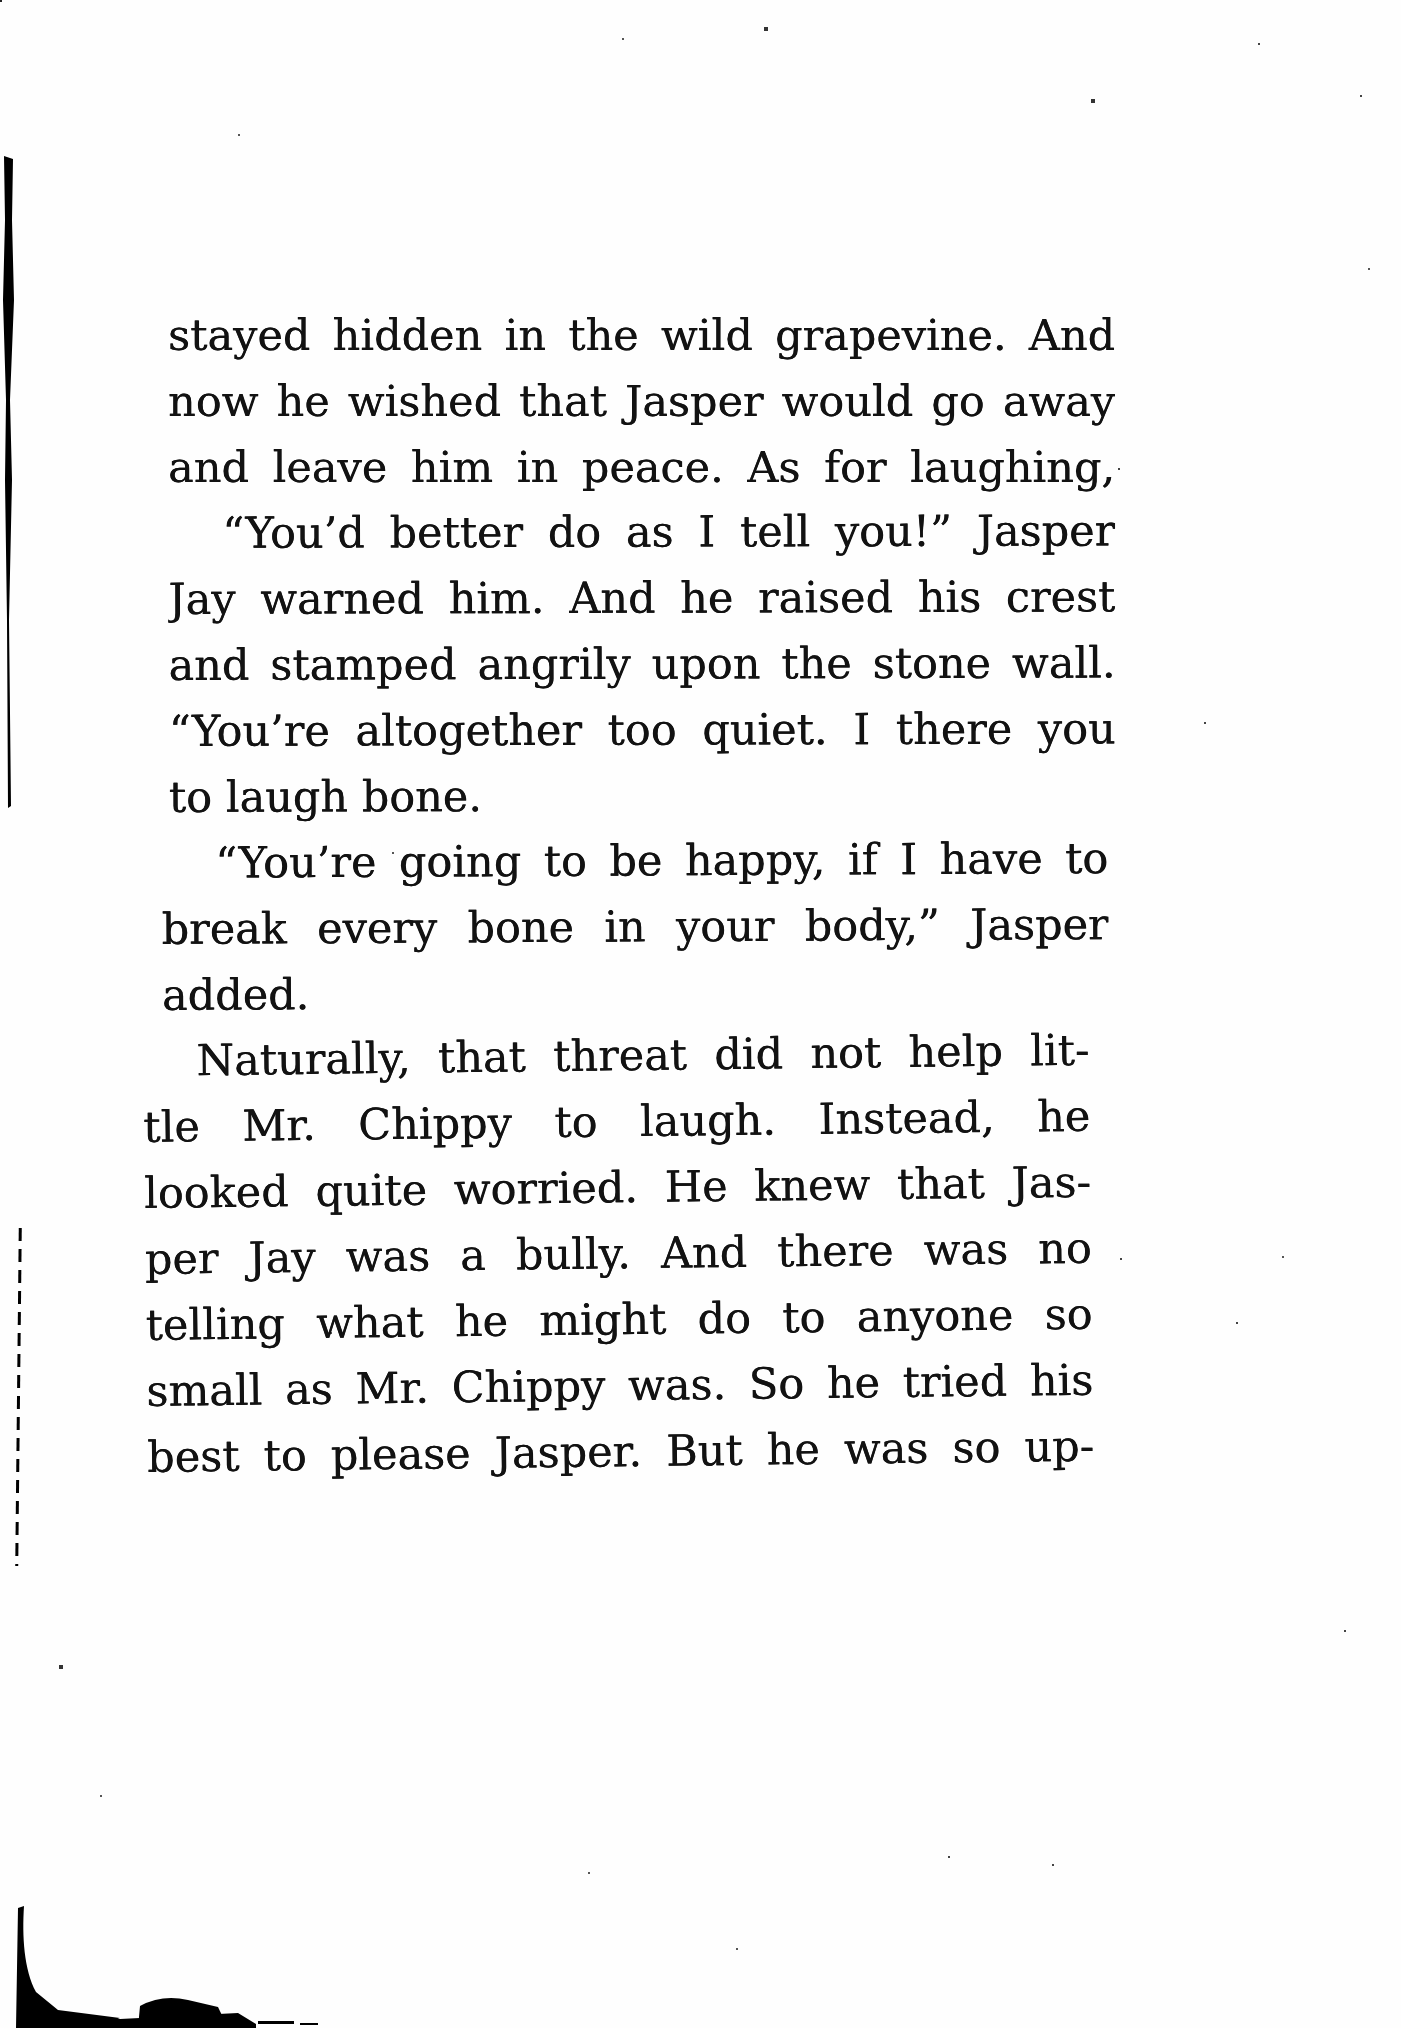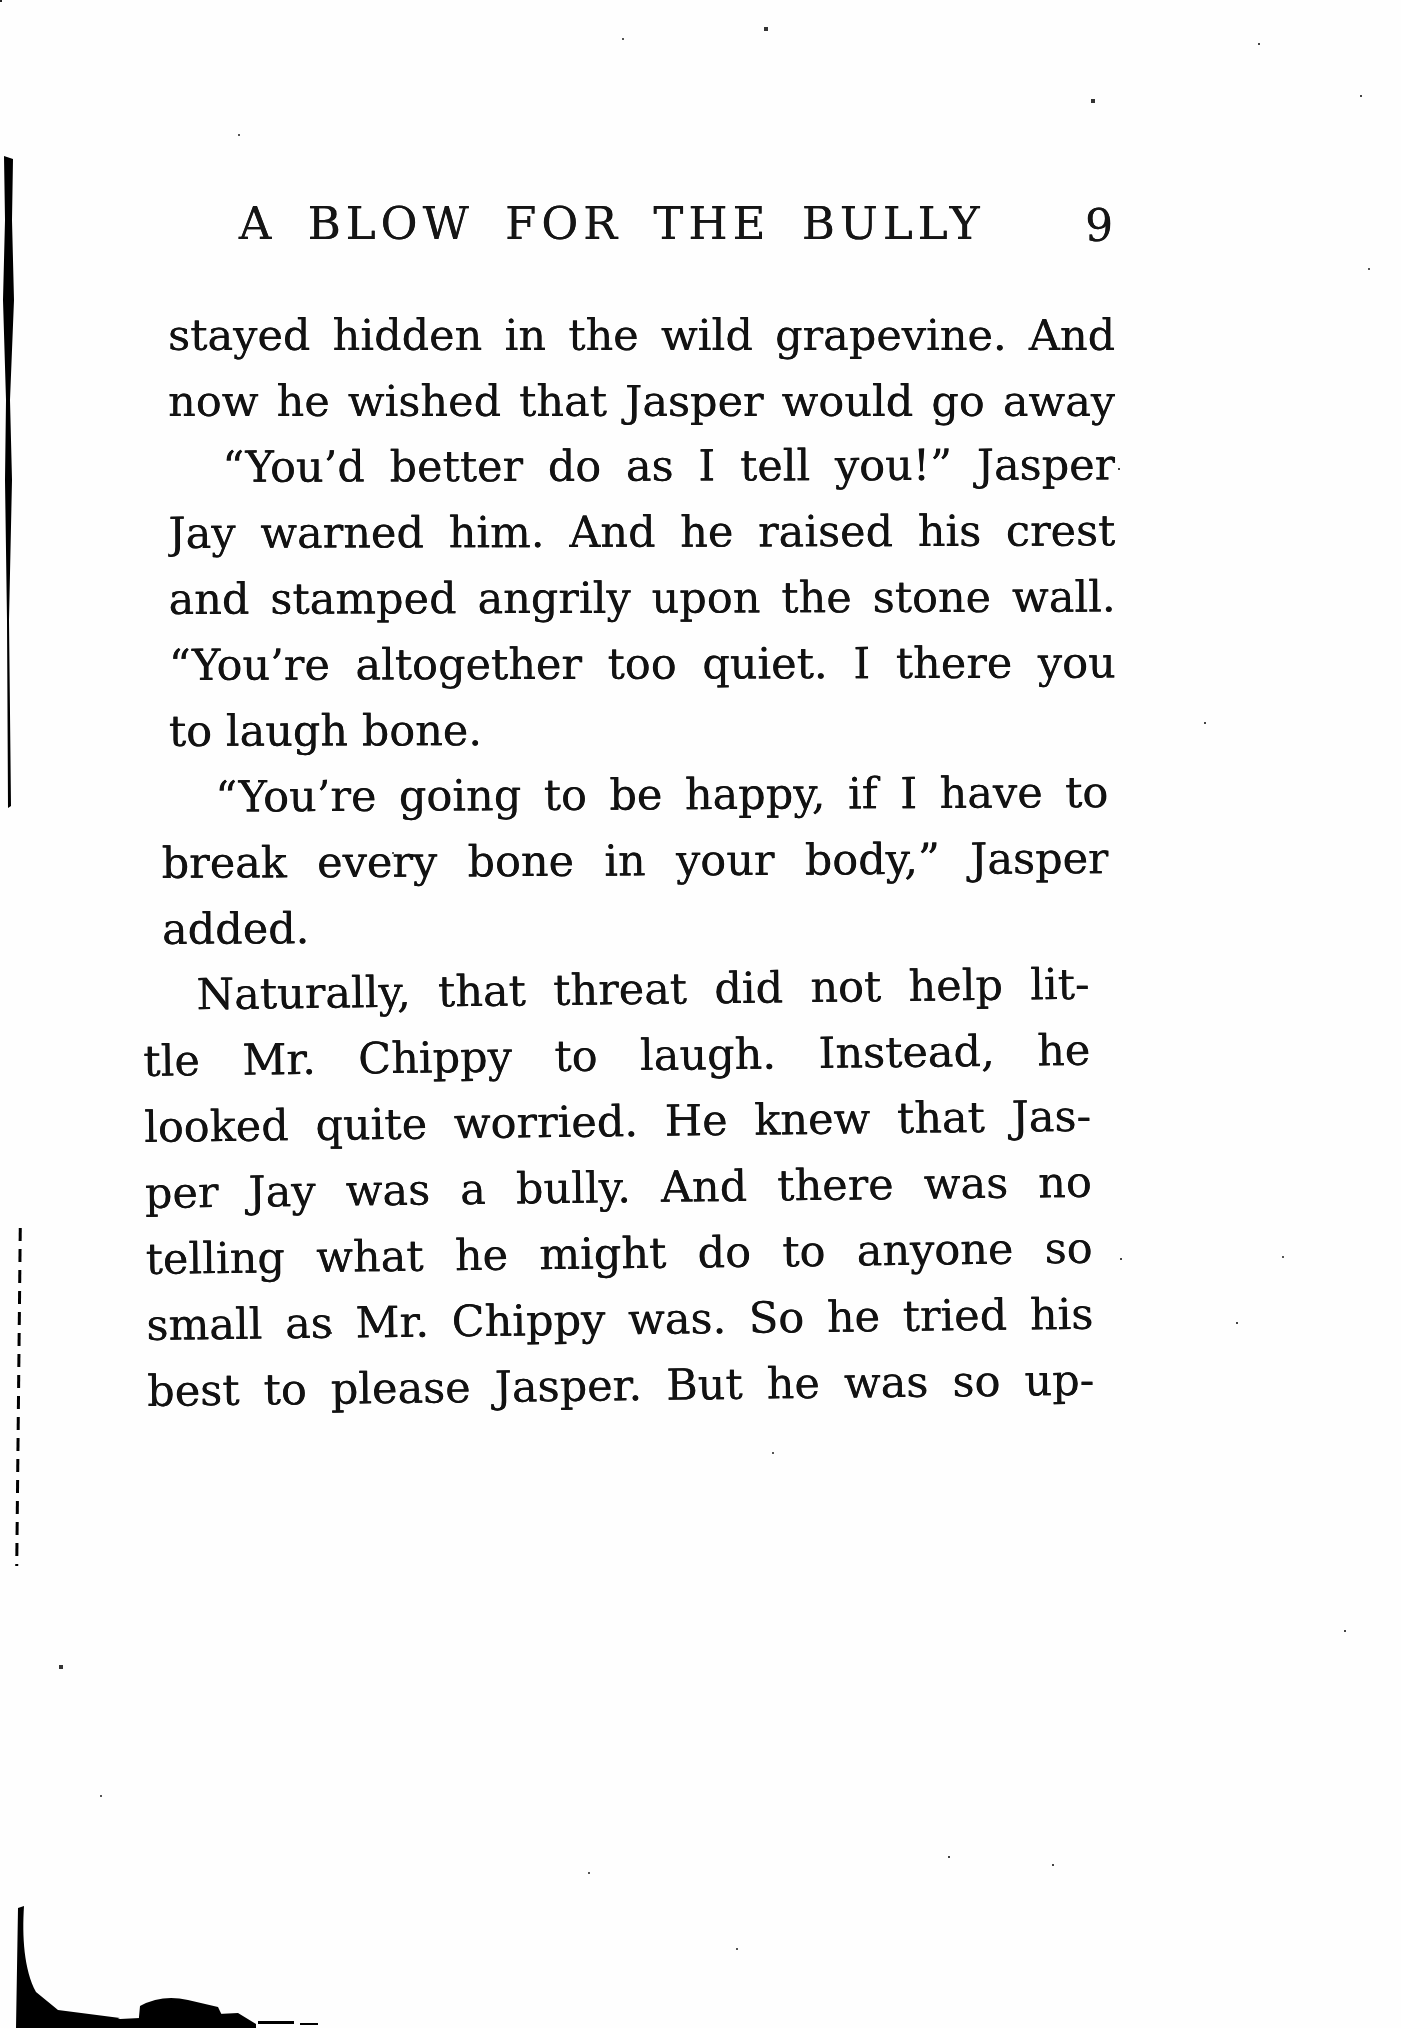--- a/index.html
+++ b/index.html
@@ -84,29 +84,26 @@
   <div class="edge-dash"></div>
 
   <svg class="artifact-svg" style="left:0;top:1878px;" width="440" height="150" viewBox="0 0 440 150">
     <path fill="#000" d="M24,28 C22,58 24,92 36,114 L58,132 L120,140 L95,150 L16,150 L18,30 Z"></path>
     <path fill="#000" d="M22,136 L120,141 L238,135 L256,146 L256,150 L20,150 Z"></path>
     <path fill="#000" d="M140,128 Q162,116 188,122 L218,129 L228,150 L138,150 Z"></path>
     <rect fill="#000" x="258" y="143" width="36" height="3"></rect>
     <rect fill="#000" x="300" y="145" width="18" height="2"></rect>
   </svg>
 
-  <header class="running-head">
-    <span class="title">A BLOW FOR THE BULLY</span>
-    <span class="pagenum">9</span>
-  </header>
 
   <main class="text-block" id="text-block">
       <div class="para p1">
         <div class="line just"><span>stayed hidden in the wild grapevine. And</span></div>
         <div class="line just"><span>now he wished that Jasper would go away</span></div>
+        <div class="line just"><span>and leave him in peace. As for laughing,</span></div>
       </div>
       <div class="para p2">
         <div class="line just indent"><span>“You’d better do as I tell you!” Jasper</span></div>
         <div class="line just"><span>Jay warned him. And he raised his crest</span></div>
         <div class="line just"><span>and stamped angrily upon the stone wall.</span></div>
         <div class="line just"><span>“You’re altogether too </span><span class="it">quiet.</span><span> I there you</span></div>
         <div class="line"><span>to laugh </span><span class="it">bone.</span></div>
       </div>
       <div class="para p3">
         <div class="line just indent"><span>“You’re going to be happy, if I have to</span></div>

